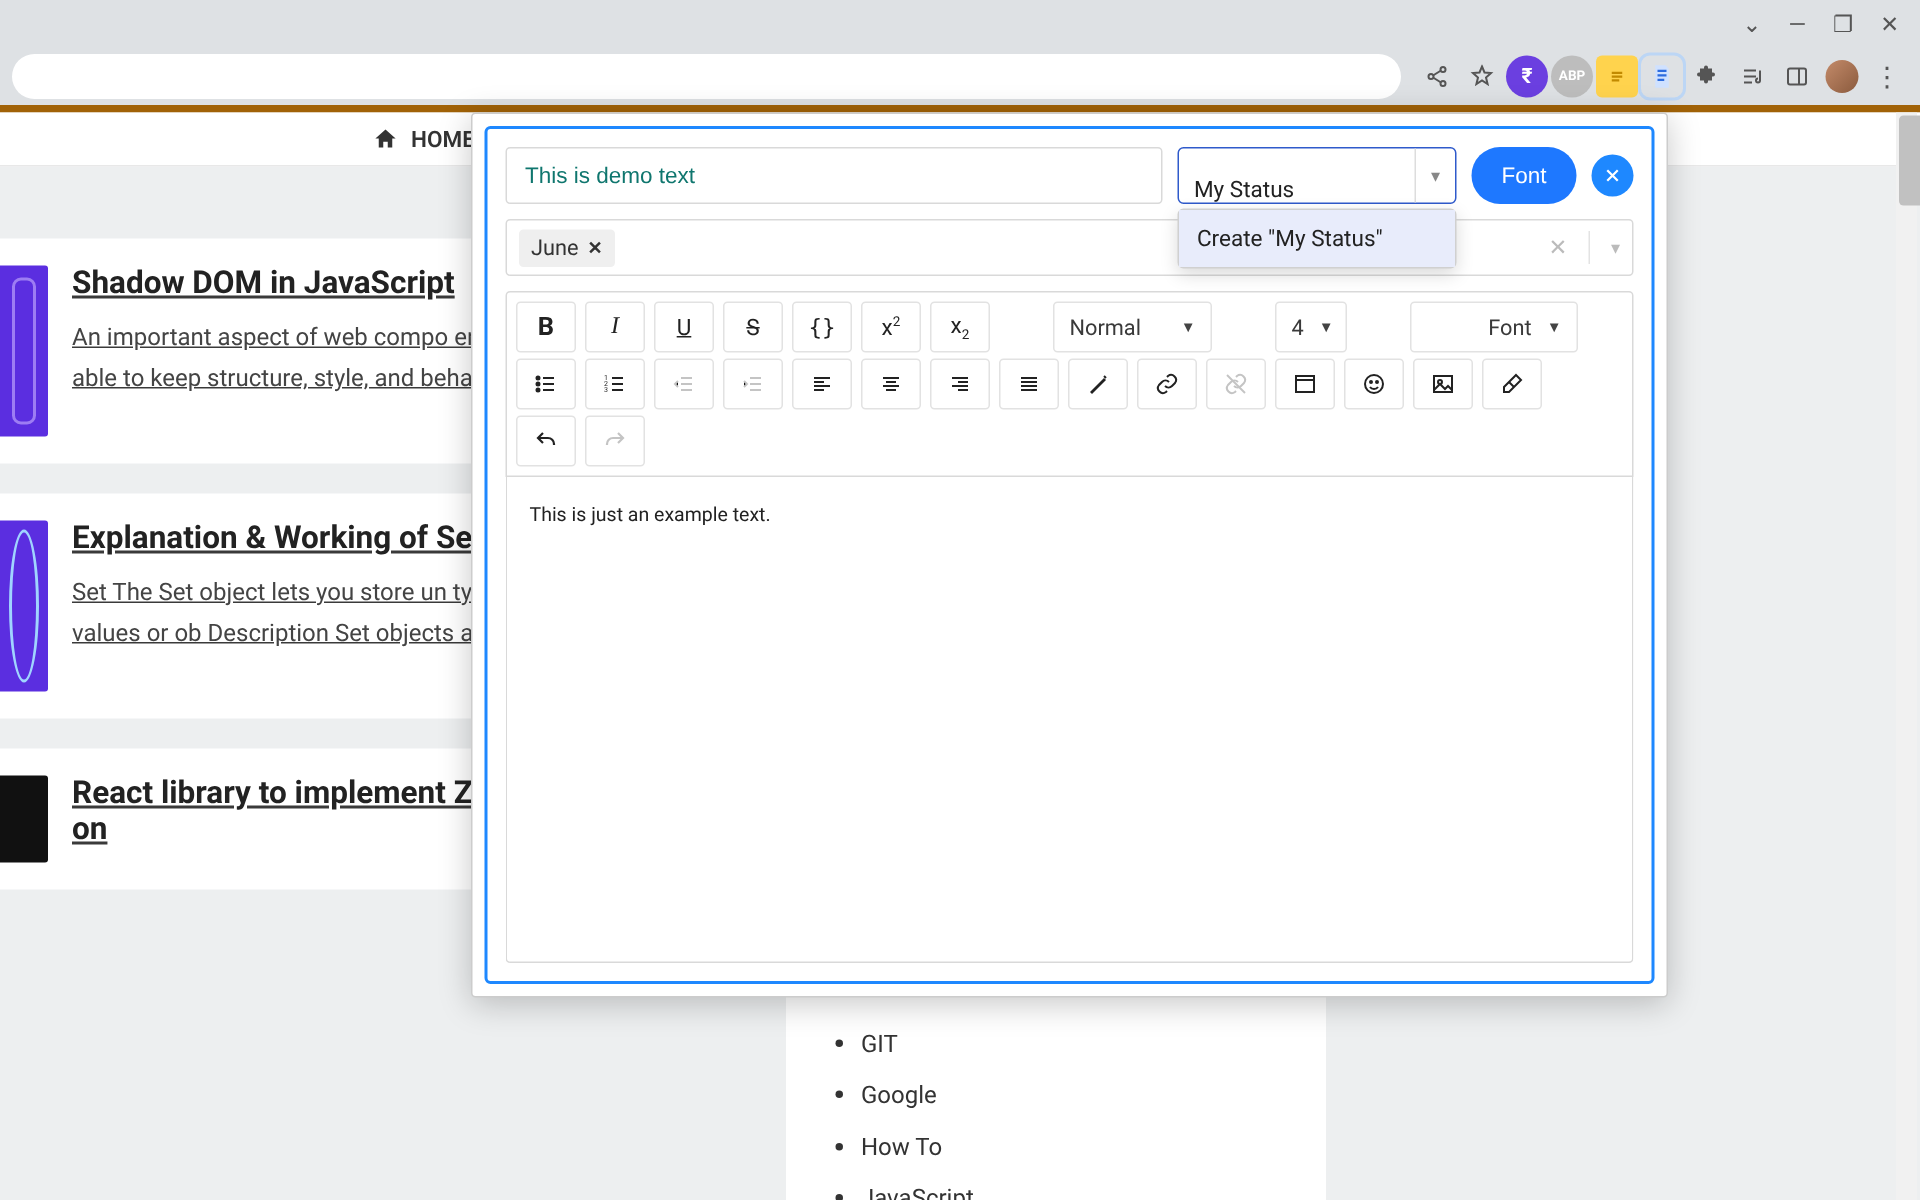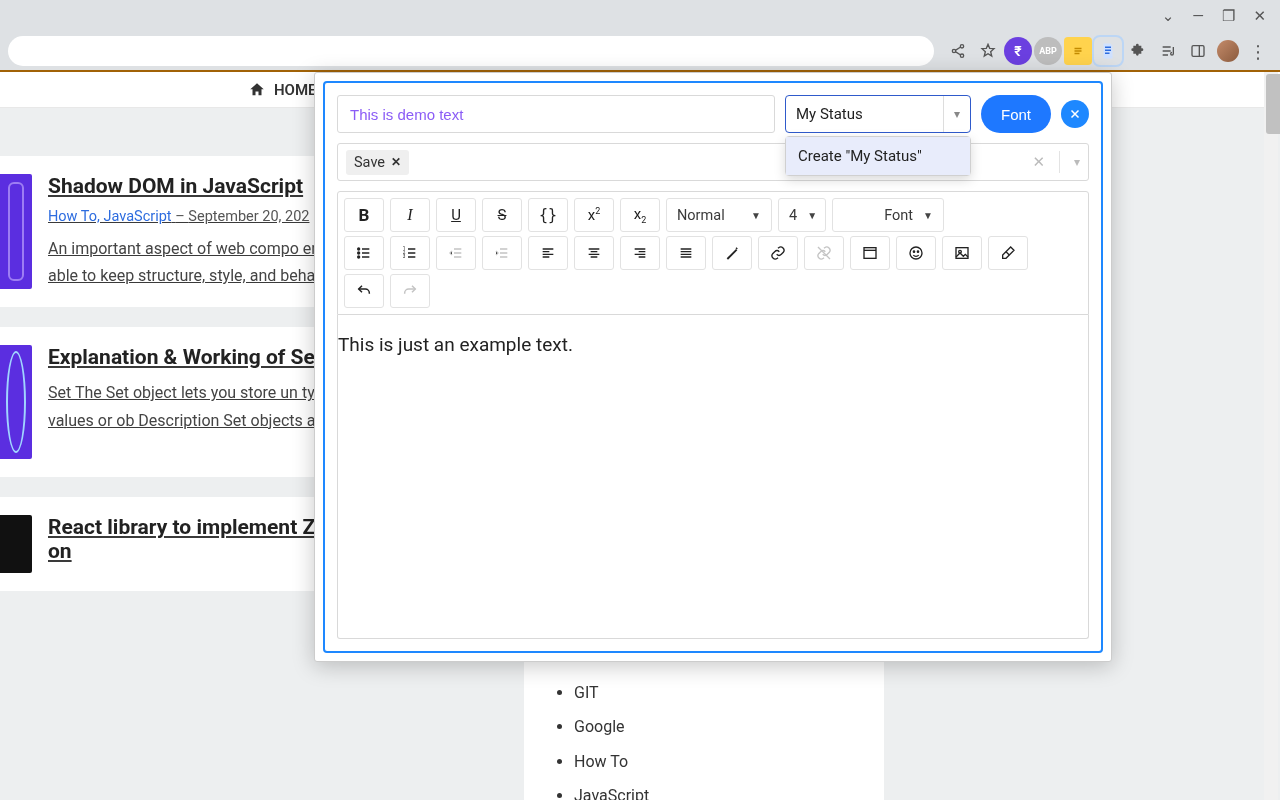--- a/index.html
+++ b/index.html
@@ -53,21 +53,21 @@
     cursor:pointer;
   }
   .ext-icon.active { outline:2px solid #bcd6f5; border-radius:6px;}
   .avatar { width:22px;height:22px;border-radius:50%; background:linear-gradient(135deg,#c48b6a,#8a5a3d);}
 
   
   .viewport {
     position:relative;
     height: calc(800px - 70px);
     background: var(--bg-page);
-    border-top:2px solid #a16207;
+    border-top:5px solid #a16207;
   }
   .scrollbar {
     position:absolute; right:2px; top:0; width:14px; height:100%;
     background:#f1f1f1;
   }
   .scrollbar .thumb{
     position:absolute; left:2px; right:2px; top:2px; height:60px;
     background:#c1c1c1; border-radius:3px;
   }
 
@@ -129,25 +129,25 @@
     padding:8px;
   }
   .popup-inner{
     border:2px solid var(--blue-bright);
     border-radius:4px;
     padding:12px;
   }
   .row1{display:flex; gap:10px; align-items:center; margin-bottom:10px;}
   .title-input{
     flex:1; height:38px; border:1px solid var(--border); border-radius:3px;
-    padding:0 12px; font-size:15px; color:#8b5cf6;
+    padding:0 12px; font-size:15px; color:#0f766e;
   }
   .status-select{
     width:186px; height:38px; border:1.5px solid #2f5acb; border-radius:4px;
-    display:flex; align-items:center; justify-content:space-between;
+    display:flex; align-items:flex-end; justify-content:space-between;
     padding:0 10px; font-size:15px; color:#222; position:relative;gap:36px;
   }
   .status-select .chev{color:#888; font-size:12px; padding-left:10px; border-left:1px solid #ddd; height:100%; display:flex; align-items:center;}
   .status-dropdown{
     position:absolute; top:40px; left:-1px; width:186px;
     background:#fff; border:1px solid #d0d0d0; border-radius:4px;
     box-shadow:0 4px 12px rgba(0,0,0,.15);
     z-index:5;
   }
   .status-dropdown .opt{
@@ -184,27 +184,27 @@
   }
   .toolbar-row{display:flex; flex-wrap:wrap; gap:6px; margin-bottom:4px;}
   .tbtn{
     width:40px;height:34px;border:1px solid #e2e2e2;border-radius:3px;background:#fff;
     display:flex;align-items:center;justify-content:center;cursor:pointer;color:#222;
   }
   .tbtn.disabled{color:#c4c4c4;}
   .tsel{
     height:34px;border:1px solid #e2e2e2;border-radius:3px;background:#fff;
     display:flex;align-items:center;justify-content:space-between;
-    padding:0 10px; font-size:14.5px; cursor:pointer; gap:10px;
+    padding:0 10px; font-size:14.5px; cursor:pointer; gap:10px;margin-left:36px;
   }
   .tsel .dd{font-size:10px;color:#444;}
   .editor{
     border:1px solid var(--border); border-top:none;
     border-bottom-left-radius:3px;border-bottom-right-radius:3px;
-    min-height:324px; padding:18px 0; font-size:19px; color:#222;
+    min-height:324px; padding:18px 15px; font-size:13px; color:#222;
   }
 
   
   svg{display:block;}
 </style>
 </head>
 <body>
 
 <div class="titlebar">
   <span>⌄</span>
@@ -270,25 +270,20 @@
     <svg class="home-ico" viewBox="0 0 24 24" fill="#333">
         <path d="M12 3l9 8h-3v8h-4v-5h-4v5H6v-8H3z"></path>
       </svg>
     <span>HOME</span>
   </div>
 
   <div style="position:absolute; top:68px; left:0;text-decoration:underline;">
     <div class="article">
       <div class="thumb t1"></div>
       <h2>Shadow DOM in JavaScript</h2>
-      <div class="meta">
-        <a>How To, JavaScript</a>
-        <span>  –  </span>
-        <span>September 20, 202</span>
-      </div>
       <div class="excerpt" style="white-space:pre-line;">An important aspect of web compo​ encapsulation — being able to keep​ structure, style, and behavior hidde</div>
     </div>
 
     <div class="article">
       <div class="thumb t2"></div>
       <h2>Explanation &amp; Working of Set's</h2>
       <div class="excerpt" style="white-space:pre-line;">Set The Set object lets you store un​ type, whether primitive values or ob​ Description Set objects are collectio</div>
     </div>
 
     <div class="article" style="min-height:60px;">
@@ -321,21 +316,21 @@
         <button class="btn-save">Font</button>
         <button class="btn-close">
           <svg width="12" height="12" viewBox="0 0 24 24" stroke="#fff" stroke-width="3">
               <path d="M5 5l14 14M19 5L5 19"></path>
             </svg>
         </button>
       </div>
 
       <div class="row2">
         <div class="chip">
-          <span>Save</span>
+          <span>June</span>
           <span class="x">✕</span>
         </div>
         <span class="clear">✕</span>
         <span class="sep"></span>
         <span class="chev">▾</span>
       </div>
 
       <div class="toolbar">
         <div class="toolbar-row">
           <div class="tbtn">

